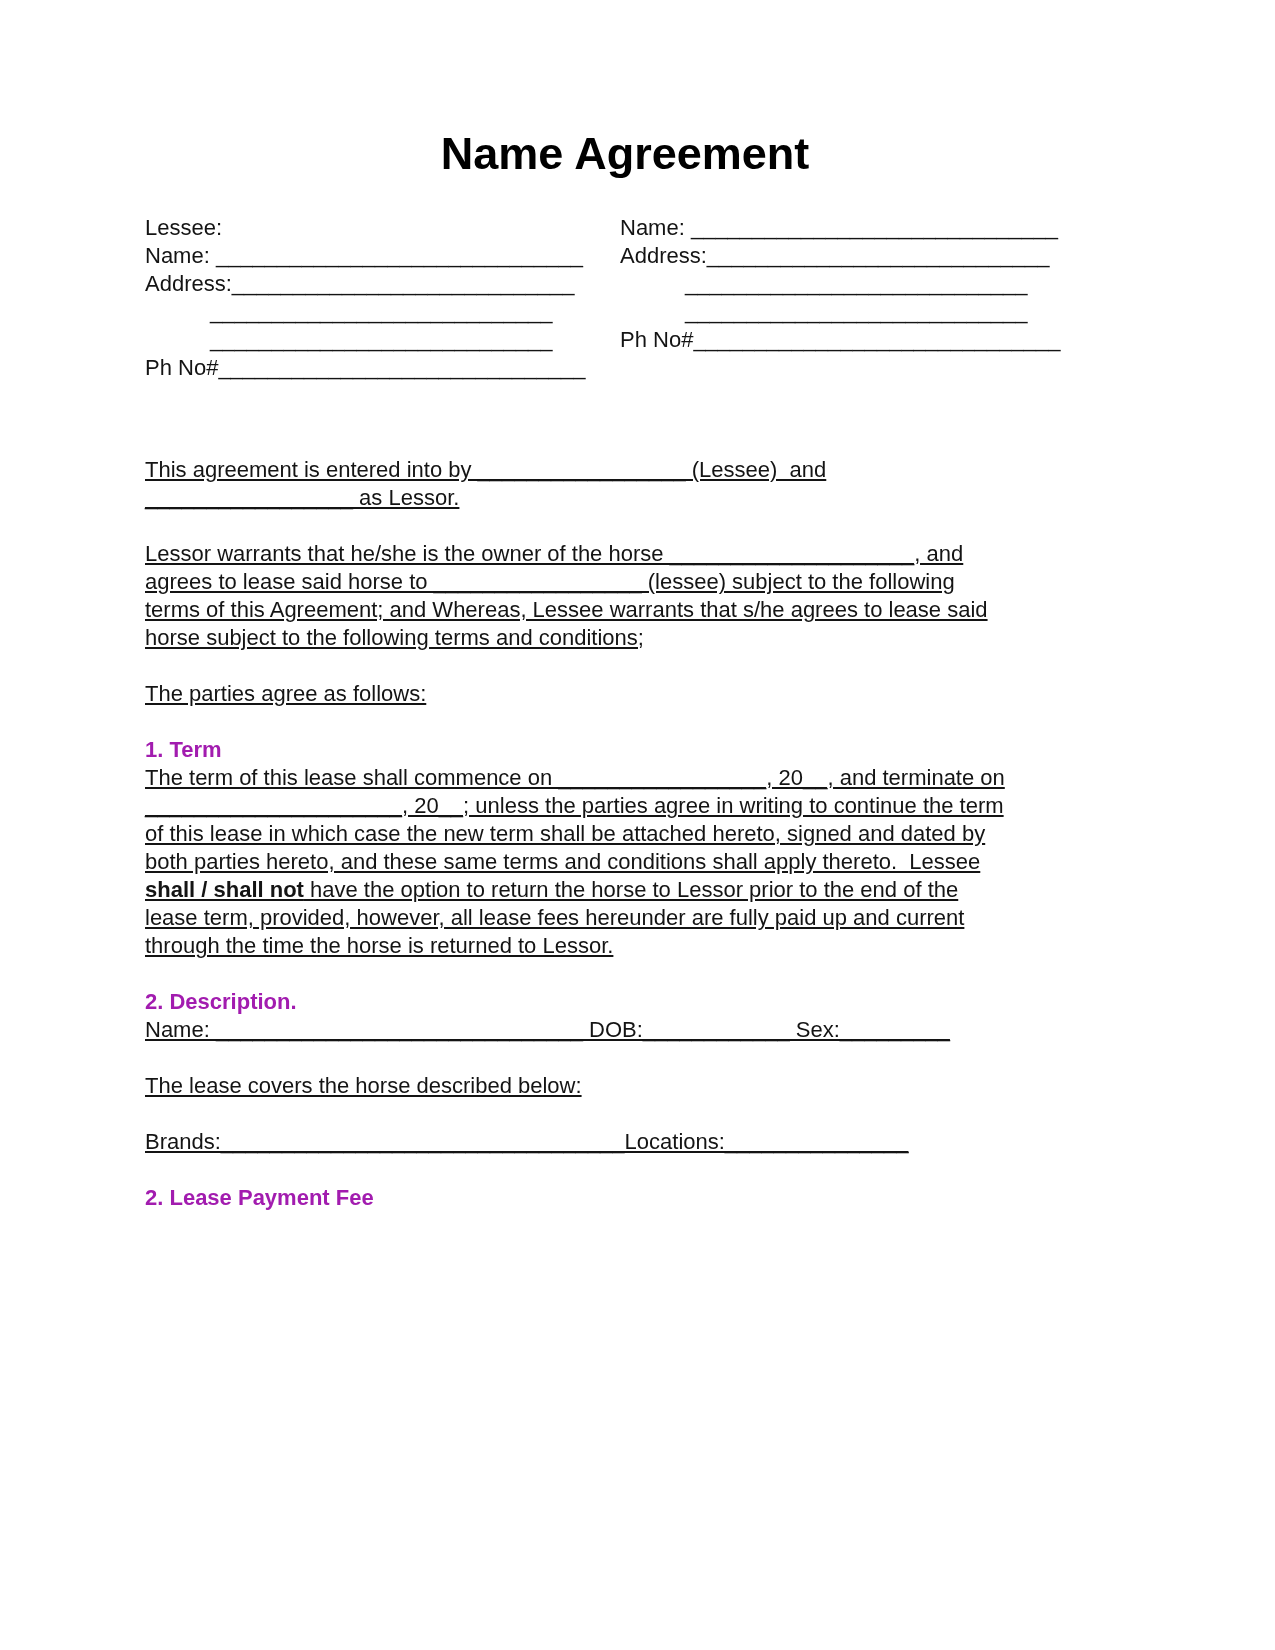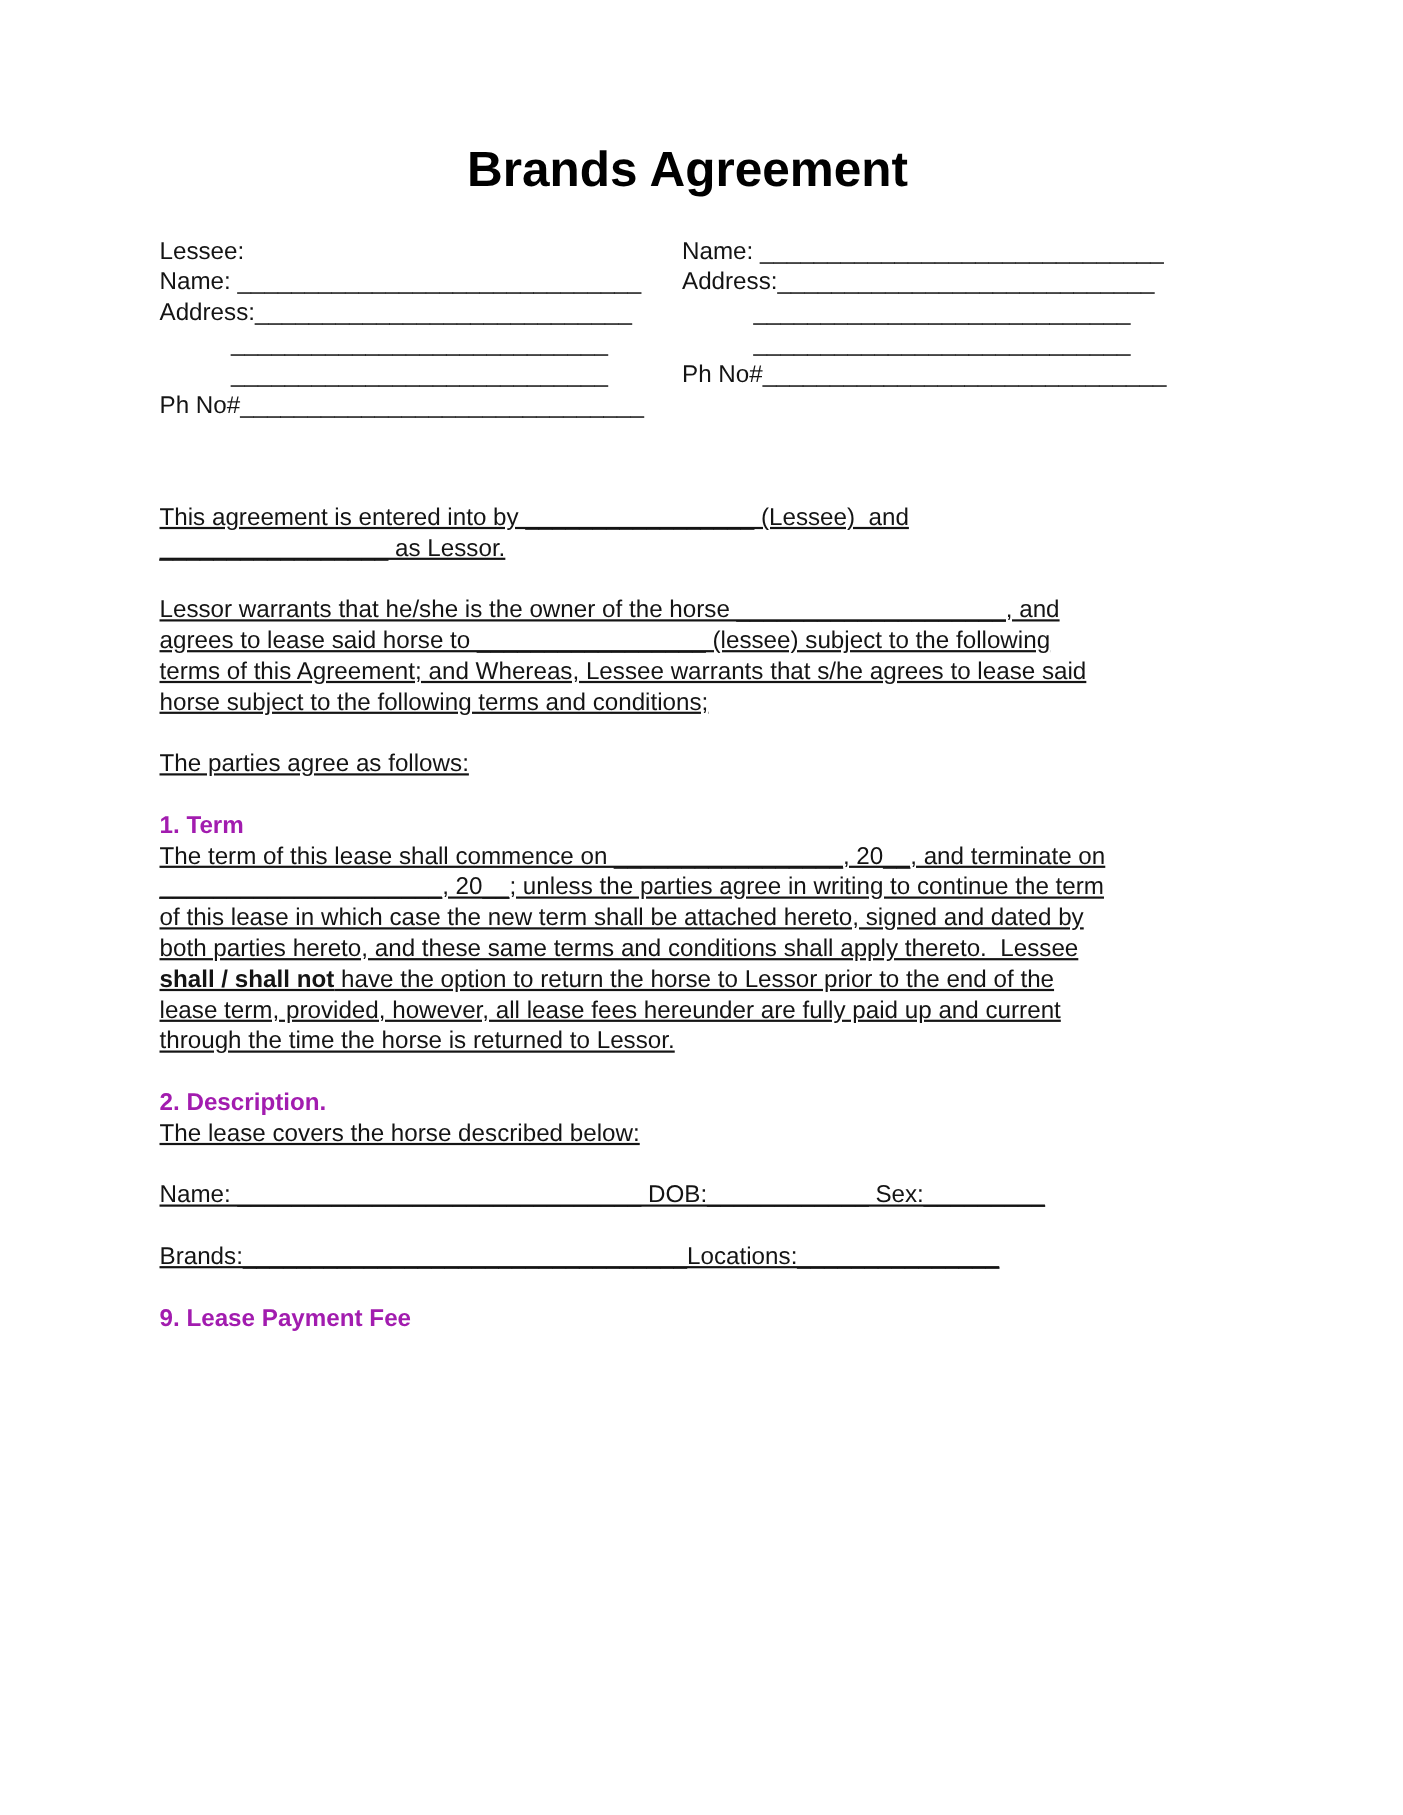--- a/index.html
+++ b/index.html
@@ -55,21 +55,21 @@
     font-weight: 700;
     color: #a21caf;
   }
   strong { font-weight: 700; }
 </style>
 </head>
 <body>
 
 <div class="page">
 
-  <h1 class="doc-title">Brands Agreement</h1>
+  <h1 class="doc-title">Name Agreement</h1>
 
   <div class="parties">
     <div class="party">
       <div class="pline">Lessee:</div>
       <div class="pline">Name: ______________________________</div>
       <div class="pline">Address:____________________________</div>
       <div class="pline indent">____________________________</div>
       <div class="pline indent">____________________________</div>
       <div class="pline">Ph No#______________________________</div>
     </div>
@@ -95,22 +95,22 @@
   <h2 class="sec-heading">1. Term</h2>
   <p class="para"><span>The term of this lease shall commence on _________________, 20__, and terminate on
 _____________________, 20__; unless the parties agree in writing to continue the term
 of this lease in which case the new term shall be attached hereto, signed and dated by
 both parties hereto, and these same terms and conditions shall apply thereto.  Lessee
 </span><strong>shall / shall not</strong><span> have the option to return the horse to Lessor prior to the end of the
 lease term, provided, however, all lease fees hereunder are fully paid up and current
 through the time the horse is returned to Lessor.</span></p>
 
   <h2 class="sec-heading">2. Description.</h2>
+  <p class="para">Name: ______________________________ DOB:____________ Sex:_________</p>
+
   <p class="para">The lease covers the horse described below:</p>
-
-  <p class="para">Name: ______________________________ DOB:____________ Sex:_________</p>
 
 
   <p class="para">Brands:_________________________________Locations:_______________</p>
 
-  <h2 class="sec-heading">9. Lease Payment Fee</h2>
+  <h2 class="sec-heading">2. Lease Payment Fee</h2>
 
 </div>
 
 </body></html>

